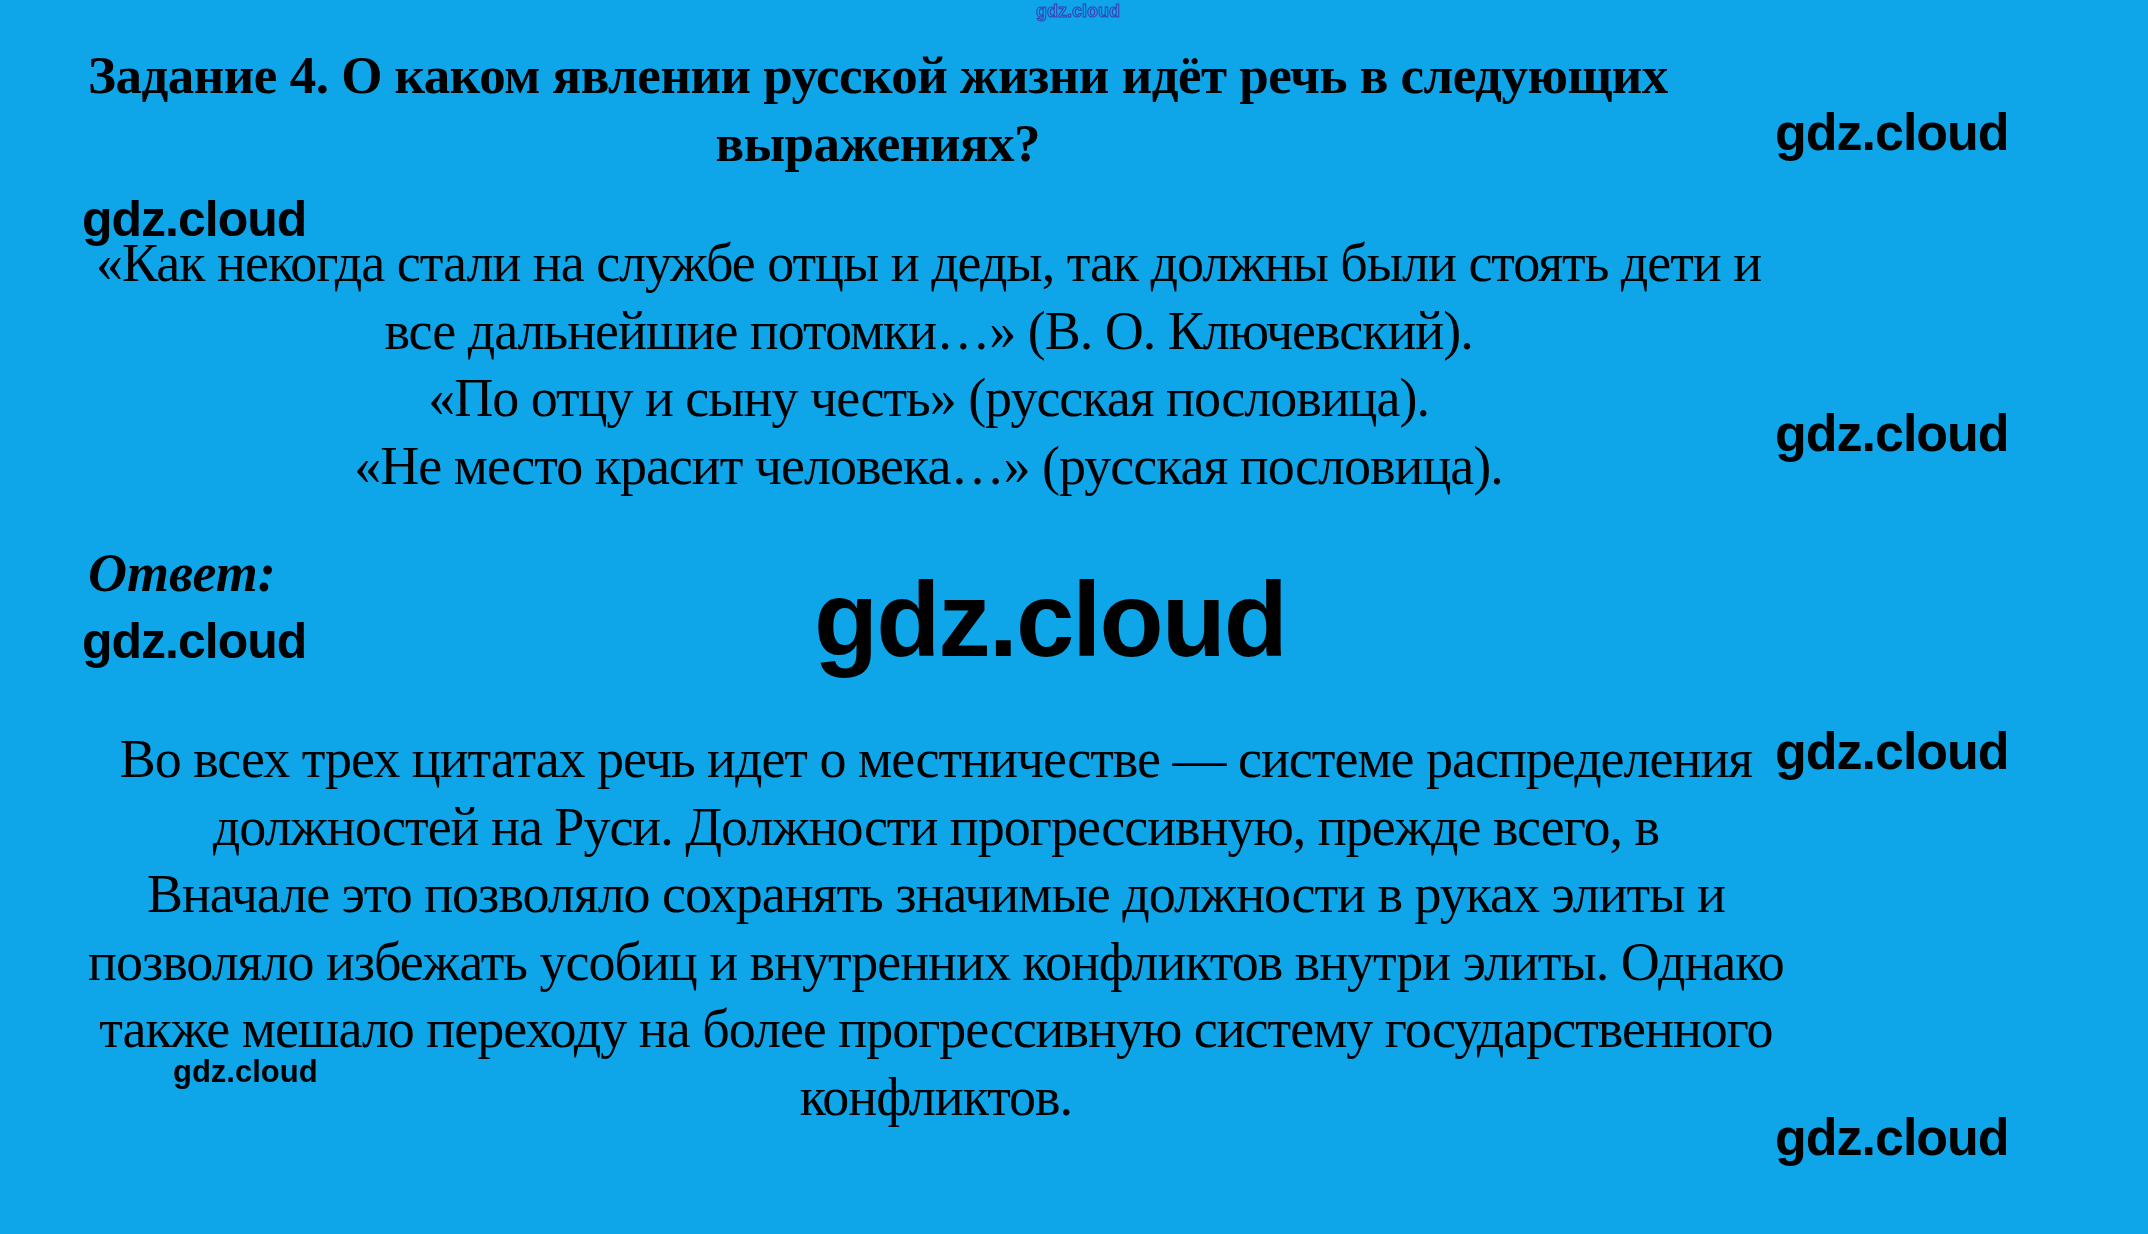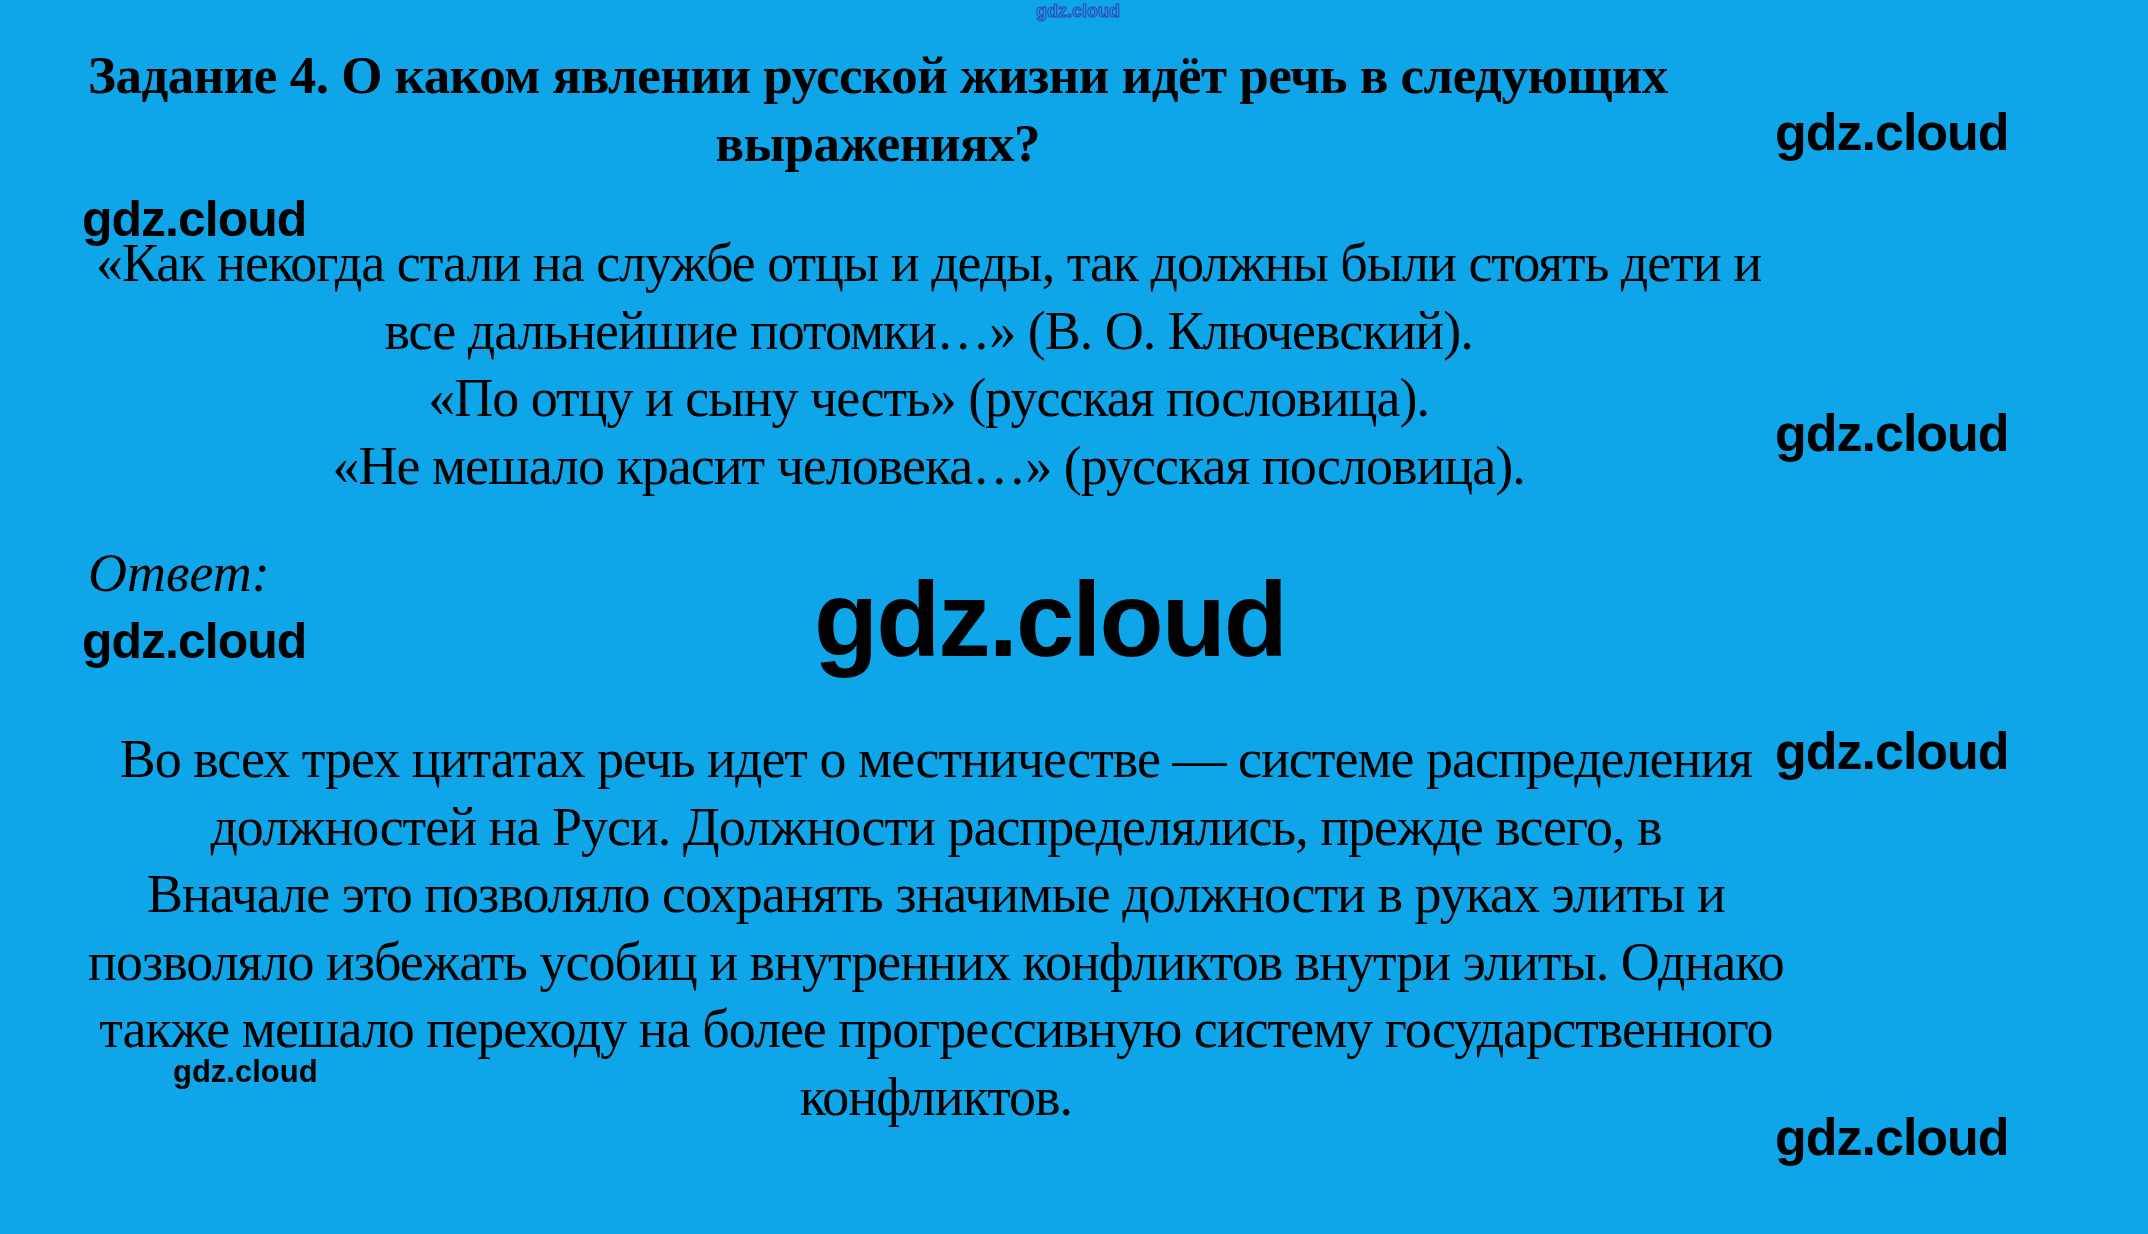--- a/index.html
+++ b/index.html
@@ -39,20 +39,21 @@
     white-space: nowrap;
     margin-left: 8px;
   }
   .answer-label {
     position: absolute;
     left: 88px;
     top: 542px;
     font-size: 54px;
     font-style: italic;
     white-space: nowrap;
+    font-weight: bold;
   }
   .answer {
     position: absolute;
     left: 88px;
     top: 686px;
     font-size: 54px;
     line-height: 67.5px;
     letter-spacing: -1px;
     white-space: nowrap;
     margin-top: 40px;
@@ -105,27 +106,27 @@
 
   <div class="heading serif">
     <div>Задание 4. О каком явлении русской жизни идёт речь в следующих</div>
     <div>выражениях?</div>
   </div>
 
   <div class="quotes serif">
     <div>«Как некогда стали на службе отцы и деды, так должны были стоять дети и</div>
     <div>все дальнейшие потомки…» (В. О. Ключевский).</div>
     <div>«По отцу и сыну честь» (русская пословица).</div>
-    <div>«Не мешало красит человека…» (русская пословица).</div>
+    <div>«Не место красит человека…» (русская пословица).</div>
   </div>
 
   <div class="answer-label serif">Ответ:</div>
 
   <div class="answer serif">
     <div>Во всех трех цитатах речь идет о местничестве — системе распределения</div>
-    <div>должностей на Руси. Должности распределялись, прежде всего, в</div>
+    <div>должностей на Руси. Должности прогрессивную, прежде всего, в</div>
     <div>Вначале это позволяло сохранять значимые должности в руках элиты и</div>
     <div>позволяло избежать усобиц и внутренних конфликтов внутри элиты. Однако</div>
     <div>также мешало переходу на более прогрессивную систему государственного</div>
     <div>конфликтов.</div>
   </div>
 
 </div>
 
 </body></html>

